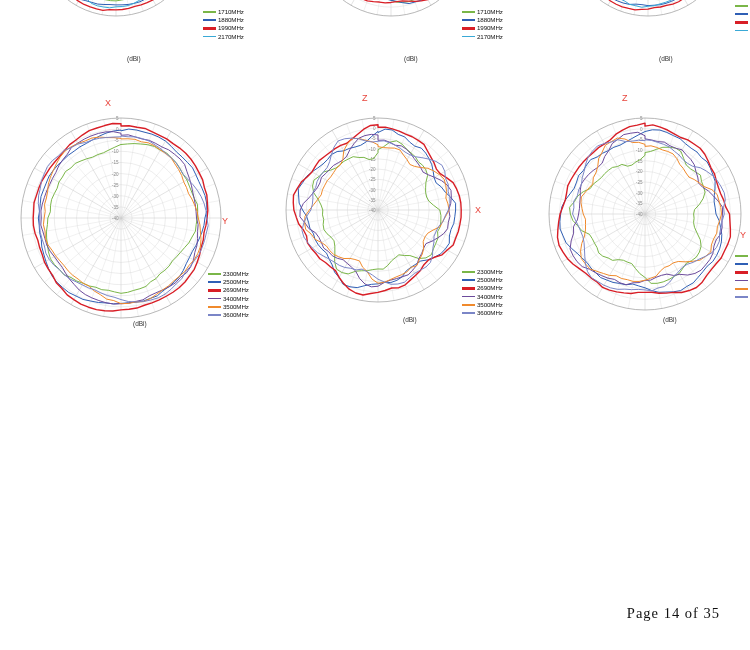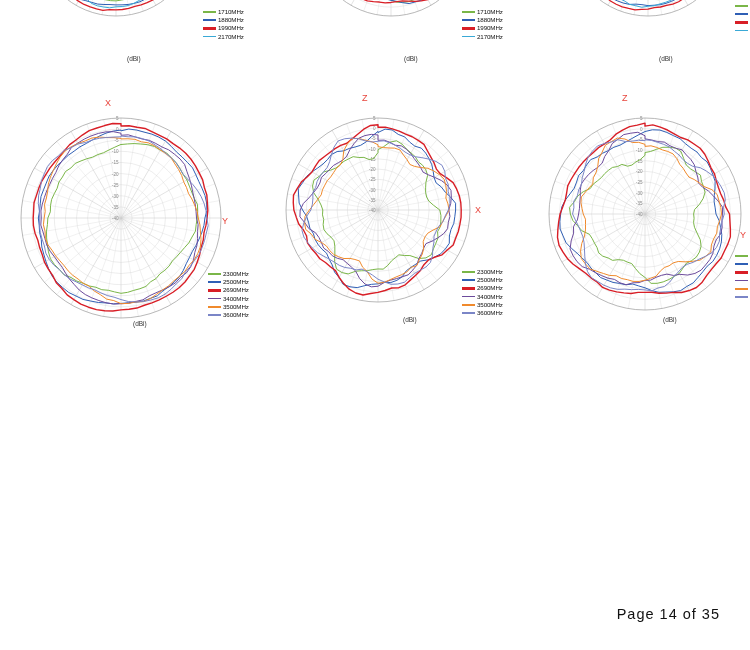--- a/index.html
+++ b/index.html
@@ -46,21 +46,21 @@
   }
   .legend-text{font-size:6.2px;letter-spacing:-0.1px;}
 
   .page-footer{
     position:absolute;
     right:30px;
     bottom:28px;
     font-size:14.5px;
     letter-spacing:1px;
     color:#111;
-    font-family:Liberation Sans, sans-serif;
+    font-family:Liberation Serif, serif;
   }
 
   .rtick{font-size:4.6px;fill:#8a8a8a;font-family:"Liberation Sans", sans-serif;}
 </style>
 </head>
 <body>
 
 <div class="sheet">
 
   <div class="chart-block" style="left:30px;top:-150px;">

